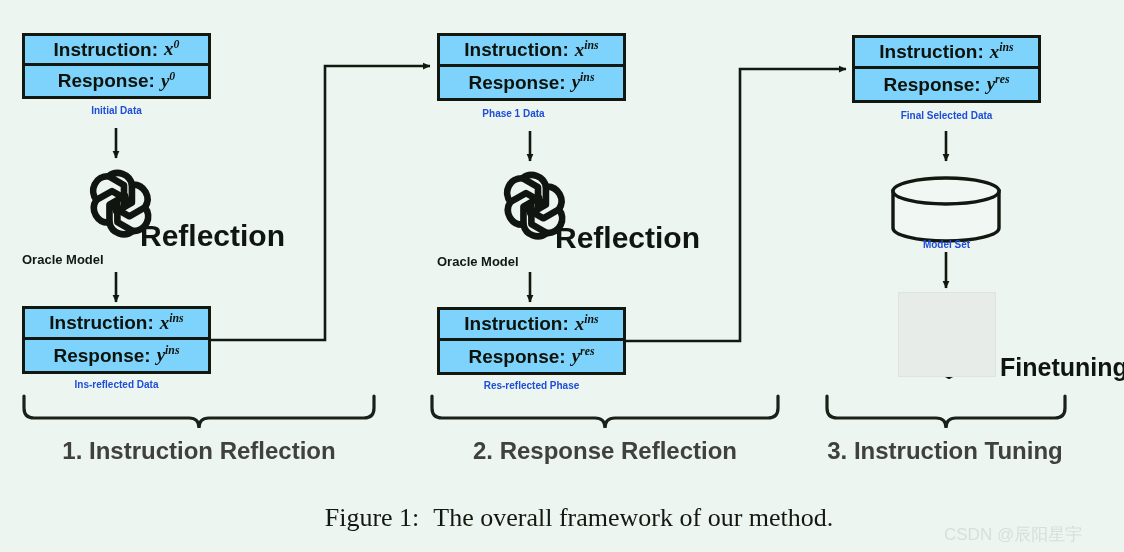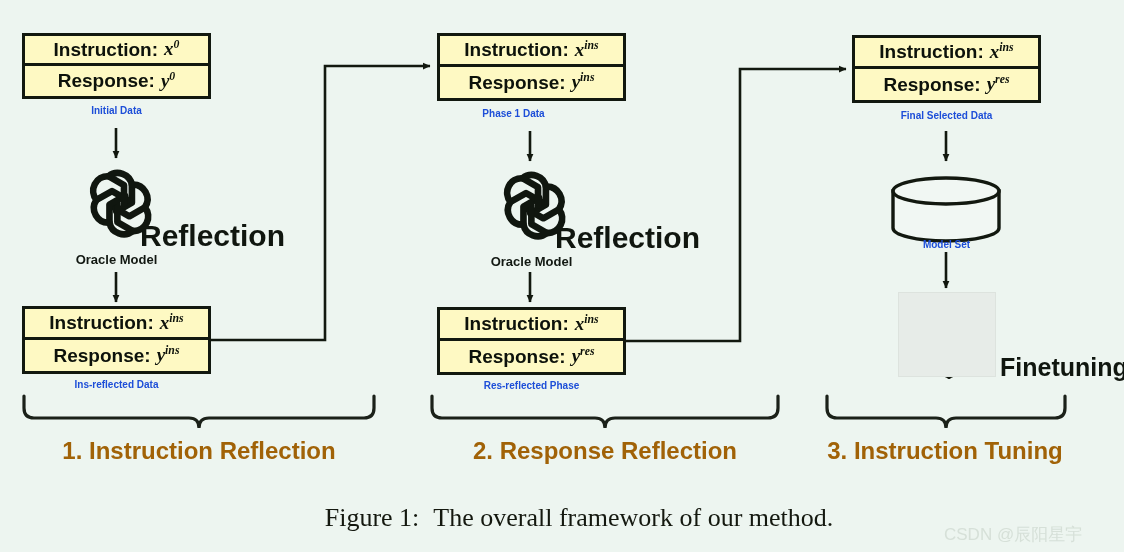--- a/index.html
+++ b/index.html
@@ -10,21 +10,21 @@
     overflow:hidden;
     position:relative;
   }
   #stage{position:absolute;left:0;top:0;width:1124px;height:552px;}
   svg.layer{position:absolute;left:0;top:0;width:1124px;height:552px;pointer-events:none;}
 
   
   .databox{
     position:absolute;
     border:3px solid #12180f;
-    background:#fef9c3;
+    background:#7dd3fc;
     box-sizing:border-box;
   }
   .databox .row{
     height:50%;
     display:flex;align-items:center;justify-content:center;
     box-sizing:border-box;
     font-weight:bold;
     color:#0d120b;
     white-space:nowrap;
   }
@@ -36,21 +36,21 @@
   .cap{
     position:absolute;
     text-align:center;
     font-size:10px;
     font-weight:bold;
     color:#1d4ed8;
     white-space:nowrap;
   }
   .oracle-label{
     position:absolute;
-    font-size:13px;font-weight:bold;color:#121812;white-space:nowrap;text-align:center;
+    font-size:13px;font-weight:bold;color:#121812;white-space:nowrap;text-align:left;
   }
   .reflection-text{
     position:absolute;
     font-size:30px;font-weight:bold;color:#10160f;white-space:nowrap;
   }
 
   
   .ft-box{
     position:absolute;
     background:#e7ece8;
@@ -60,21 +60,21 @@
   .ft-text{
     position:absolute;font-size:25px;font-weight:bold;color:#10160f;white-space:nowrap;
   }
 
   
   .stage-label{
     position:absolute;
     text-align:center;
     font-size:24px;
     font-weight:bold;
-    color:#a16207;
+    color:#404040;
     white-space:nowrap;
   }
 
   
   .figcap{
     position:absolute;
     left:0;width:1124px;
     text-align:center;
     font-family:"Liberation Serif", serif;
     font-size:26px;

